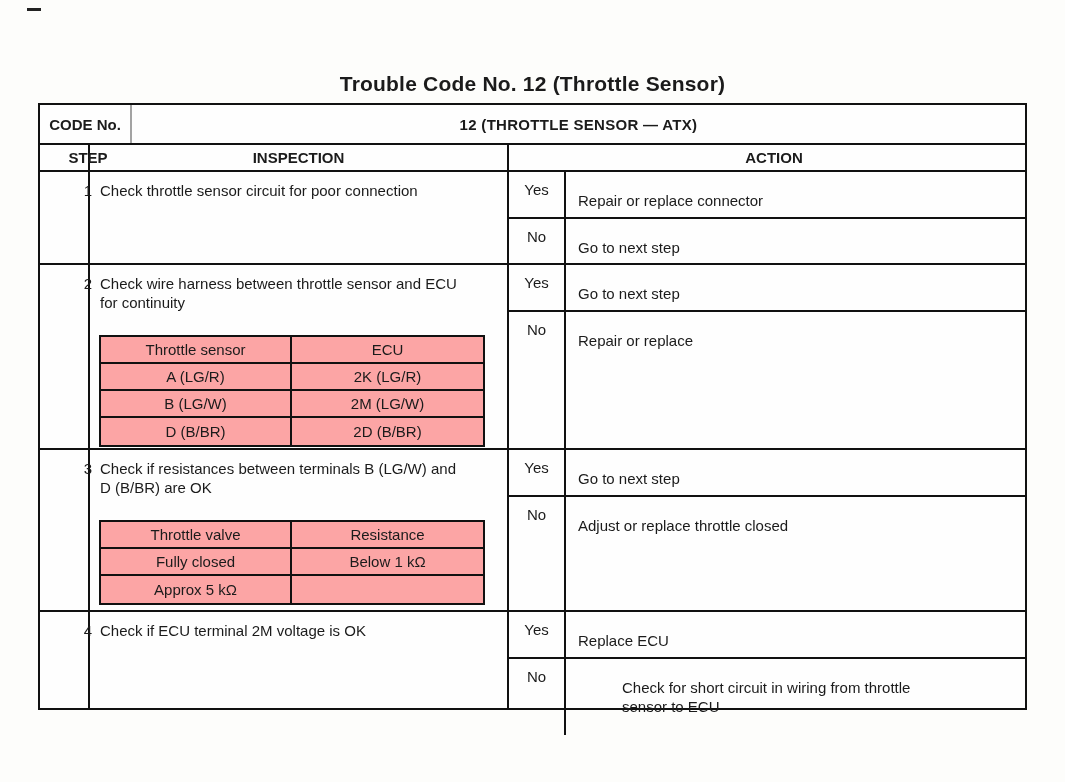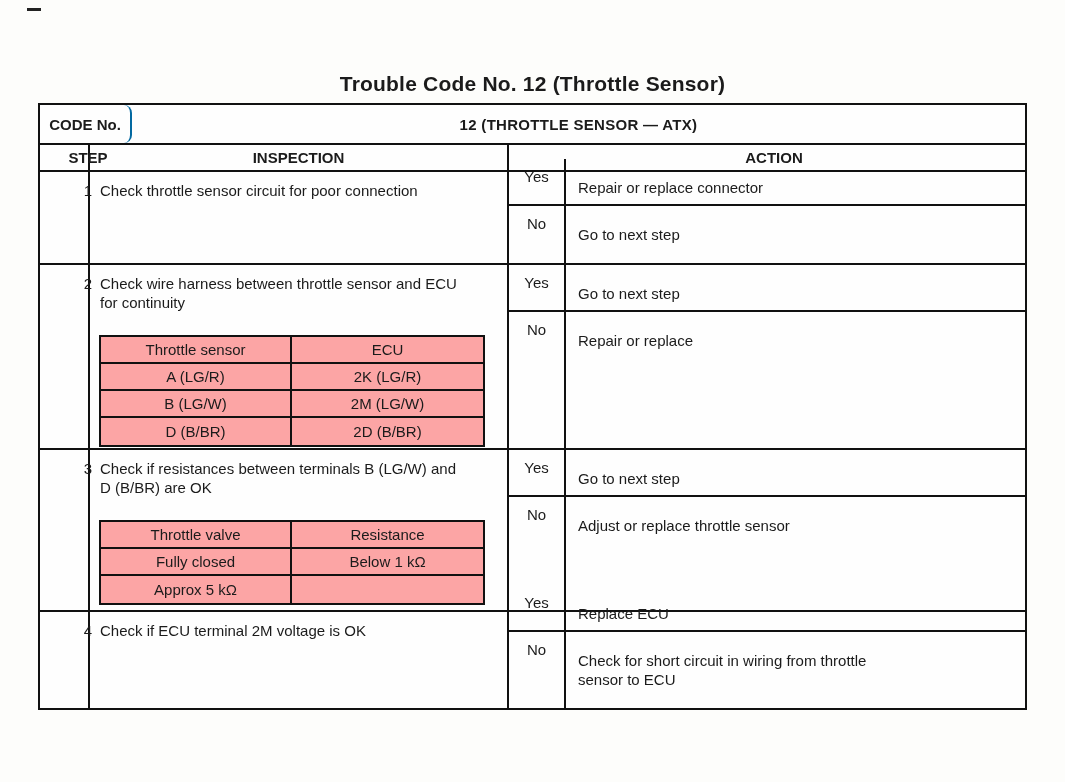--- a/index.html
+++ b/index.html
@@ -25,48 +25,47 @@
     position:absolute;left:38px;top:103px;
     width:989px;
     border:2px solid #111;
     box-sizing:border-box;
     background:#fefefe;
     font-size:15px;
   }
   .row{display:flex;box-sizing:border-box;}
   .code-row{height:40px;border-bottom:2px solid #111;}
   .code-label-cell{
-    width:92px;border-right:2px solid #0369a1;box-sizing:border-box;
+    width:92px;border-right:2px solid #a3a3a3;box-sizing:border-box;
     display:flex;align-items:center;justify-content:center;
     font-weight:bold;
-    border-radius:8px;
   }
   .code-value-cell{
     flex:1;display:flex;align-items:center;justify-content:center;
     font-weight:bold;letter-spacing:0.3px;
   }
   .hdr-row{height:27px;border-bottom:2px solid #111;font-weight:bold;}
   .center{display:flex;align-items:center;justify-content:center;}
   .step-col{width:50px;border-right:2px solid #111;box-sizing:border-box;
     display:flex;justify-content:center;padding-left:48px;}
   .insp-col{width:419px;border-right:2px solid #111;box-sizing:border-box;}
   .action-hdr{flex:1;display:flex;align-items:center;justify-content:center;padding-left:14px;}
-  .action-col{flex:1;display:flex;flex-direction:column;box-sizing:border-box;justify-content:flex-end;}
+  .action-col{flex:1;display:flex;flex-direction:column;box-sizing:border-box;}
   .step-row{border-bottom:2px solid #111;}
   .step-row:last-child{border-bottom:none;}
   .h1{height:93px;} .h2{height:185px;} .h3{height:162px;} .h4{height:96px;}
   .step-num{padding-top:10px;}
   .insp-inner{padding:9px 10px;max-width:362px;line-height:19px;}
   .action-sub{display:flex;box-sizing:border-box;}
   .action-sub.first{border-bottom:2px solid #111;height:47px;}
   .action-sub.second{flex:1;}
   .yn-cell{width:57px;border-right:2px solid #111;box-sizing:border-box;
     display:flex;justify-content:center;padding-top:9px;}
   .action-text{flex:1;padding:19px 12px;box-sizing:border-box;line-height:19px;}
-  .action-text.narrow{max-width:322px;}
+  .action-text.narrow{max-width:322px;margin-left:44px;}
   .subtable{
     margin:14px 0 0 9px;
     width:386px;
     border:2px solid #111;
     box-sizing:border-box;
     background:#fca5a5;
   }
   .subtable .srow{display:flex;border-bottom:2px solid #111;height:27px;box-sizing:border-box;}
   .subtable .srow:last-child{border-bottom:none;}
   .subtable .scell{width:50%;box-sizing:border-box;display:flex;align-items:center;justify-content:center;}
@@ -162,21 +161,21 @@
         </div>
       </div>
     </div>
     <div class="action-col">
       <div class="action-sub first">
         <div class="yn-cell">Yes</div>
         <div class="action-text">Go to next step</div>
       </div>
       <div class="action-sub second">
         <div class="yn-cell">No</div>
-        <div class="action-text">Adjust or replace throttle sensor</div>
+        <div class="action-text">Adjust or replace throttle closed</div>
       </div>
     </div>
   </div>
 
   <div class="row step-row h4">
     <div class="step-col step-num">4</div>
     <div class="insp-col">
       <div class="insp-inner">Check if ECU terminal 2M voltage is OK</div>
     </div>
     <div class="action-col">

